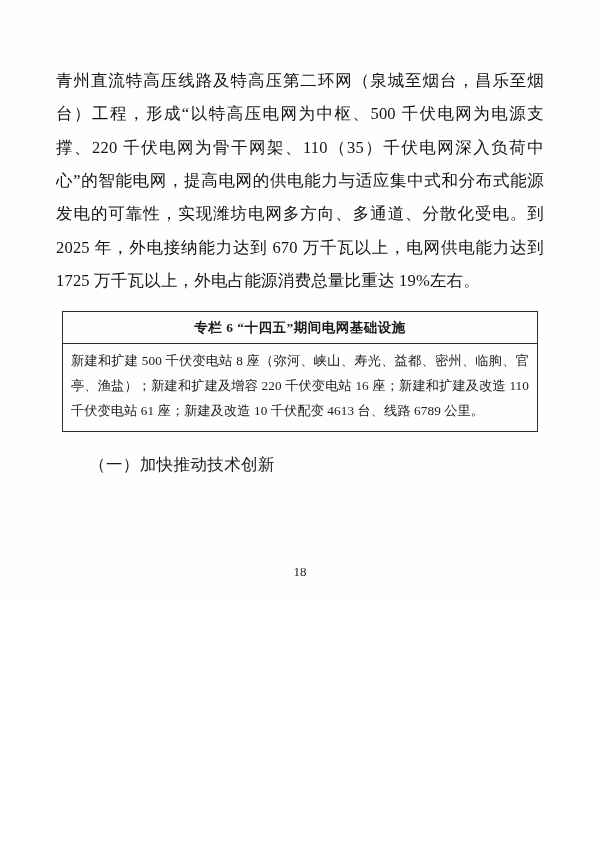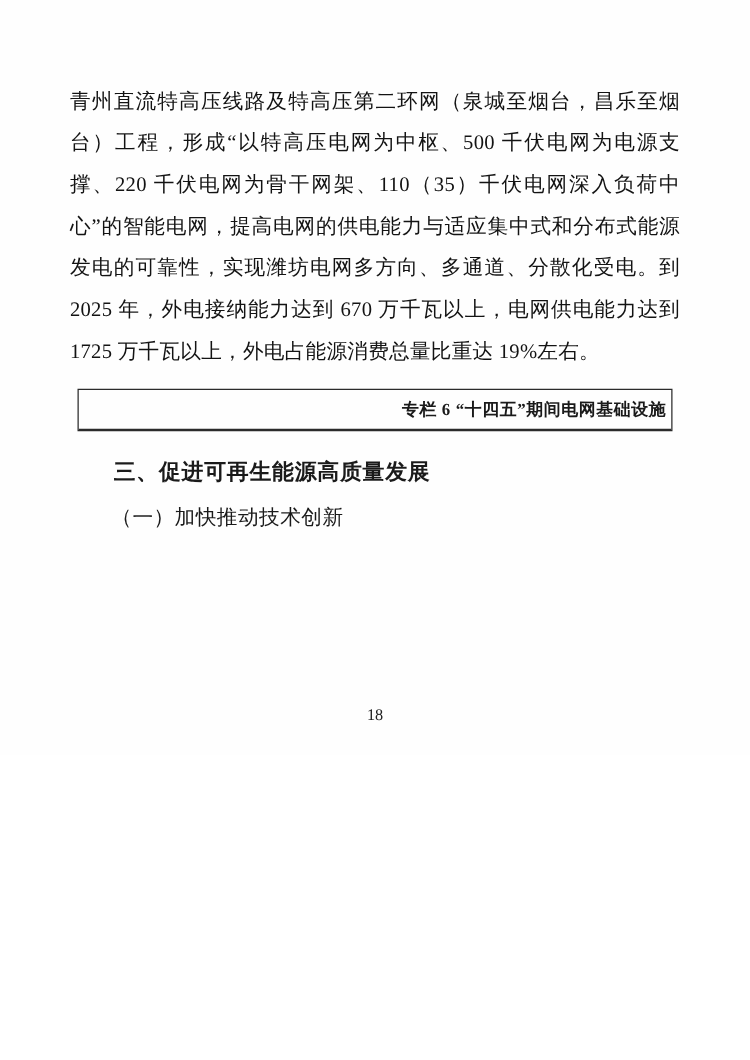--- a/index.html
+++ b/index.html
@@ -33,21 +33,21 @@
   }
   .para.indent {
     text-indent: 2em;
   }
   .box {
     margin: 14px 6px 16px 6px;
     border: 1px solid #2b2b2b;
     box-sizing: border-box;
   }
   .box-title {
-    text-align: right;
+    text-align: center;
     font-size: 13.5px;
     font-weight: bold;
     font-family: "Liberation Serif", "DejaVu Serif", serif;
     padding: 7px 4px 6px 4px;
     border-bottom: 1px solid #2b2b2b;
     letter-spacing: 0.5px;
   }
   .box-body {
     font-size: 13.2px;
     line-height: 1.88;
@@ -88,21 +88,21 @@
 <body>
 
 <div class="page">
 
   <div class="spacer-top"></div>
 
   <p class="para">青州直流特高压线路及特高压第二环网（泉城至烟台，昌乐至烟台）工程，形成“以特高压电网为中枢、500 千伏电网为电源支撑、220 千伏电网为骨干网架、110（35）千伏电网深入负荷中心”的智能电网，提高电网的供电能力与适应集中式和分布式能源发电的可靠性，实现潍坊电网多方向、多通道、分散化受电。到 2025 年，外电接纳能力达到 670 万千瓦以上，电网供电能力达到 1725 万千瓦以上，外电占能源消费总量比重达 19%左右。</p>
 
   <div class="box">
     <div class="box-title">专栏 6 “十四五”期间电网基础设施</div>
+    <div class="box-body">新建和扩建 500 千伏变电站 8 座（弥河、峡山、寿光、益都、密州、临朐、官亭、渔盐）；新建和扩建及增容 220 千伏变电站 16 座；新建和扩建及改造 110 千伏变电站 61 座；新建及改造 10 千伏配变 4613 台、线路 6789 公里。</div>
   </div>
 
-  <div class="h-section">三、促进可再生能源高质量发展</div>
 
   <div class="h-sub">（一）加快推动技术创新</div>
 
 
   <div class="page-number">18</div>
 </div>
 
 </body></html>

